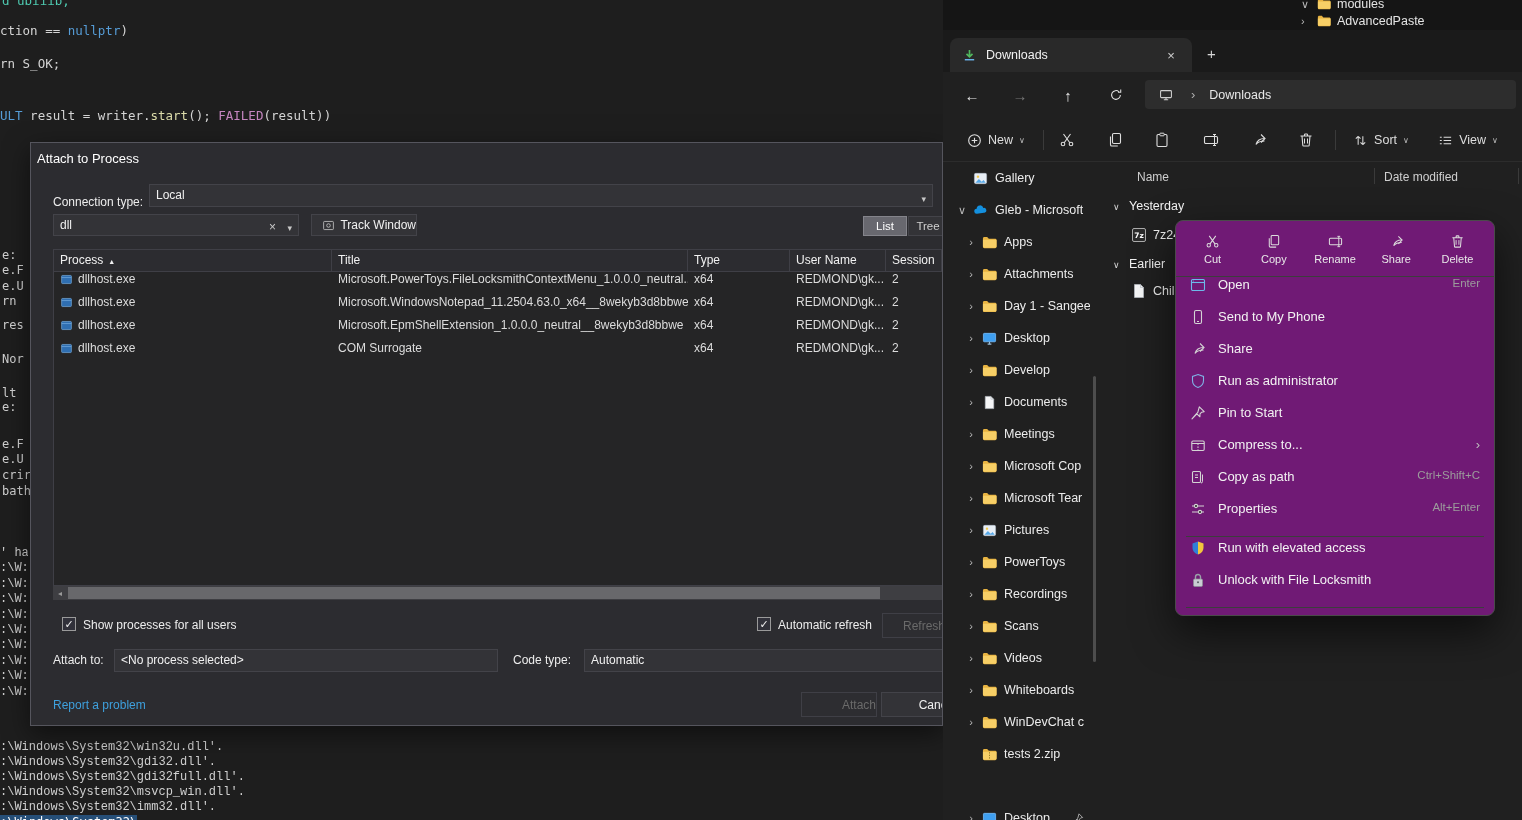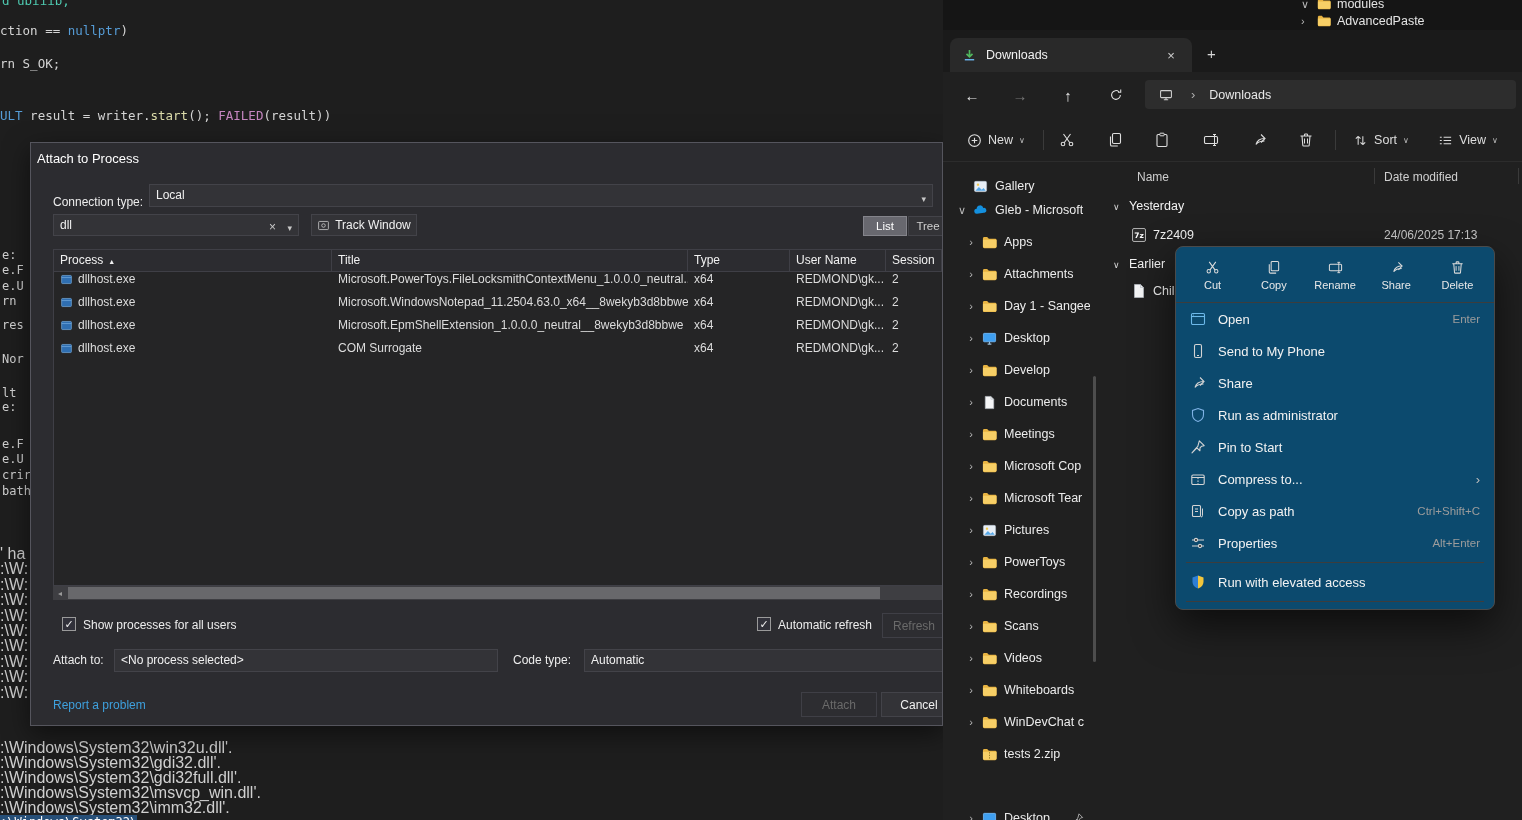--- a/index.html
+++ b/index.html
@@ -9,35 +9,35 @@
   svg{display:block}
   .ic13{width:13px;height:13px}.ic14{width:14px;height:14px}.ic15{width:15px;height:15px}
   .ic16{width:16px;height:16px}
 
   
   .vs{position:absolute;left:0;top:0;width:943px;height:820px;background:#1e1e1e}
   .code{position:absolute;font-family:"DejaVu Sans Mono",monospace;font-size:12.5px;color:#d4d4d4;white-space:pre}
   .kw{color:#569cd6}.fn{color:#dcdcaa}.macro{color:#c586c0}.teal{color:#4ec9b0}
   .codefrag{position:absolute;left:2px;font-family:"DejaVu Sans Mono",monospace;font-size:12px;
             color:#cfcfcf;max-width:28px;overflow:hidden;white-space:pre}
-  .codeblock{position:absolute;font-family:Liberation Sans, sans-serif;font-size:16px;
+  .codeblock{position:absolute;font-family:Liberation Mono, monospace;font-size:12px;
              line-height:15.4px;color:#cfcfcf;white-space:pre;overflow:hidden}
   .sel{background:#264f78;color:#fff}
 
   
   .dlg{position:absolute;left:30px;top:142px;width:913px;height:584px;background:#2c2c30;
        border:1px solid #55555d;overflow:hidden;font-size:12px;color:#f1f1f1;
        box-shadow:0 8px 24px rgba(0,0,0,.5)}
   .dlg-label{position:absolute;white-space:nowrap;color:#ededed}
   .field{position:absolute;background:#333337;border:1px solid #434349;height:23px;
          line-height:21px;padding:0 6px;white-space:nowrap;overflow:hidden;color:#f1f1f1}
   .dd{position:absolute;right:6px;top:4px;font-size:9px;color:#c8c8c8}
   .clear{position:absolute;right:22px;top:2px;font-size:12px;color:#c8c8c8}
   .btn{position:absolute;background:#333337;border:1px solid #434349;color:#f1f1f1;
-       display:flex;align-items:center;justify-content:center;gap:5px;font-size:12px}
+       display:flex;align-items:center;justify-content:flex-end;gap:5px;font-size:12px}
   .btn.disabled{color:#6a6a6a;background:#2d2d31;border-color:#3f3f46}
   .seg{position:absolute;display:flex;align-items:center;justify-content:center;height:20px;font-size:11.5px}
   .seg.on{background:#68686f;border:1px solid #84848b;color:#fff}
   .seg.off{background:#333337;border:1px solid #434349;color:#cfcfcf}
   .tbl{position:absolute;left:22px;top:106px;width:890px;height:337px;background:#252526;border:1px solid #3f3f46}
   .tbl-h{display:flex;height:22px;background:#2c2c30;border-bottom:1px solid #3f3f46;color:#f1f1f1}
   .tbl-h>div{padding:3px 6px;border-right:1px solid #3f3f46;overflow:hidden;white-space:nowrap}
   .tbl-r{display:flex;height:23px;align-items:flex-start;color:#dcdcdc}
   .tbl-r>div{padding:0 6px;overflow:hidden;white-space:nowrap;display:flex;align-items:center;gap:5px}
   .c1{width:278px}.c2{width:356px}.c3{width:102px}.c4{width:96px}.c5{flex:1}
@@ -87,27 +87,27 @@
   .f-date{position:absolute;color:#c8c8c8;font-size:12px;white-space:nowrap}
   .side-item{position:absolute;left:0;height:32px;width:147px;display:flex;align-items:center;
              gap:4px;font-size:12.5px;color:#ececec;white-space:nowrap;overflow:hidden}
   .side-item .chev{width:14px;text-align:center;font-size:11px;color:#b9b9b9;flex:0 0 14px}
   .side-item .lbl{margin-left:3px;overflow:hidden}
   .tl{padding-left:12px}.ch{padding-left:21px}
   .sb-thumb{position:absolute;left:150px;width:3px;background:#4d4d4d;border-radius:2px}
   .pin{margin-left:auto;margin-right:6px;flex:0 0 12px}
 
   
-  .menu{position:absolute;left:1175px;top:246px;width:320px;background:#0c4a6e;
+  .menu{position:absolute;left:1175px;top:220px;width:320px;background:#701a75;
         border:1px solid #4a4a4a;border-radius:8px;box-shadow:0 16px 40px rgba(0,0,0,.6);
         padding-bottom:4px;z-index:50;font-size:13px;color:#f2f2f2;overflow:hidden}
   .menu-bar{display:flex;height:56px;border-bottom:1px solid #3d3d3d;padding:5px 6px 3px}
   .mb{flex:1;display:flex;flex-direction:column;align-items:center;justify-content:center;
       gap:4px;border-radius:4px;font-size:11px;color:#e8e8e8}
-  .mi{display:flex;align-items:center;height:32px;padding:0 14px;gap:12px}
+  .mi{display:flex;height:32px;padding:0 14px;gap:12px}
   .mi svg{color:#d4d4d4;flex:0 0 16px}
   .mi .short{margin-left:auto;color:#9c9c9c;font-size:11.5px;white-space:nowrap}
   .mi .subchev{margin-left:auto;color:#bdbdbd;font-size:13px}
   .msep{height:1px;background:#3d3d3d;margin:3px 10px}
 </style>
 </head>
 <body>
 
 <svg width="0" height="0" style="position:absolute" aria-hidden="true">
 <defs>
@@ -518,21 +518,21 @@
     <span class="grp-chev" style="left:170px;top:230px">∨</span>
     <div class="grp-lbl" style="left:186px;top:227px">Earlier</div>
 
     <div class="f-ic" style="left:188px;top:253px">
         <svg class="ic16">
           <use href="#i-file"></use>
         </svg>
       </div>
     <div class="f-name" style="left:210px;top:254px">Childl</div>
 
-    <div class="side-item tl" style="top:140px">
+    <div class="side-item tl" style="top:132px">
       <span class="chev"></span>
       <svg class="ic15">
           <use href="#i-gallery"></use>
         </svg>
       <span class="lbl">Gallery</span>
     </div>
     <div class="side-item tl" style="top:164px">
       <span class="chev">∨</span>
       <svg class="ic15">
           <use href="#i-cloud"></use>
@@ -758,16 +758,22 @@
       <span>Properties</span>
       <span class="short">Alt+Enter</span>
     </div>
     <div class="msep"></div>
     <div class="mi">
       <svg class="ic16">
           <use href="#i-uac"></use>
         </svg>
       <span>Run with elevated access</span>
     </div>
+    <div class="mi">
+      <svg class="ic16">
+          <use href="#i-lock"></use>
+        </svg>
+      <span>Unlock with File Locksmith</span>
+    </div>
     <div class="msep"></div>
   </div>
 
 </div>
 
 </body></html>

